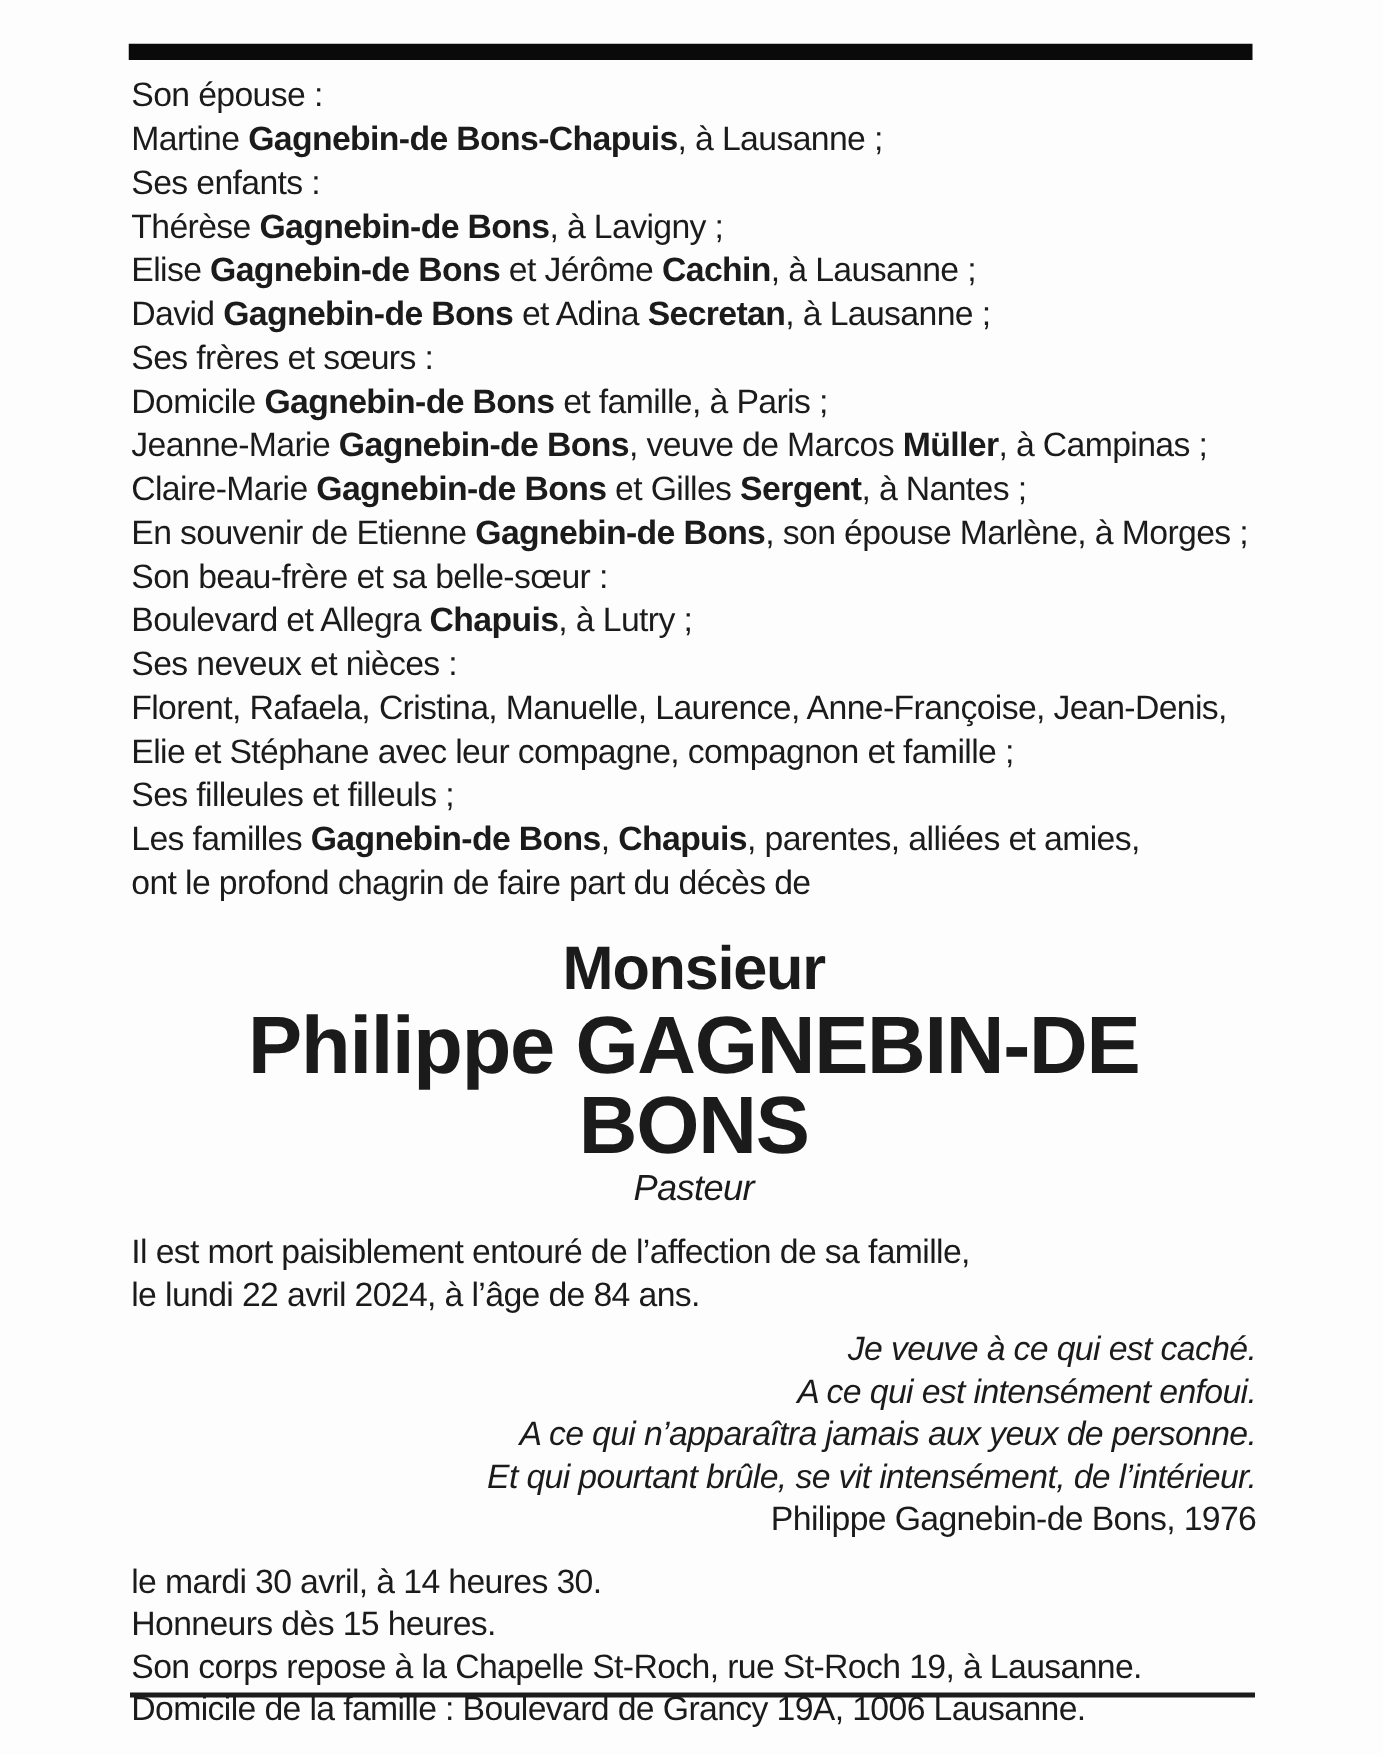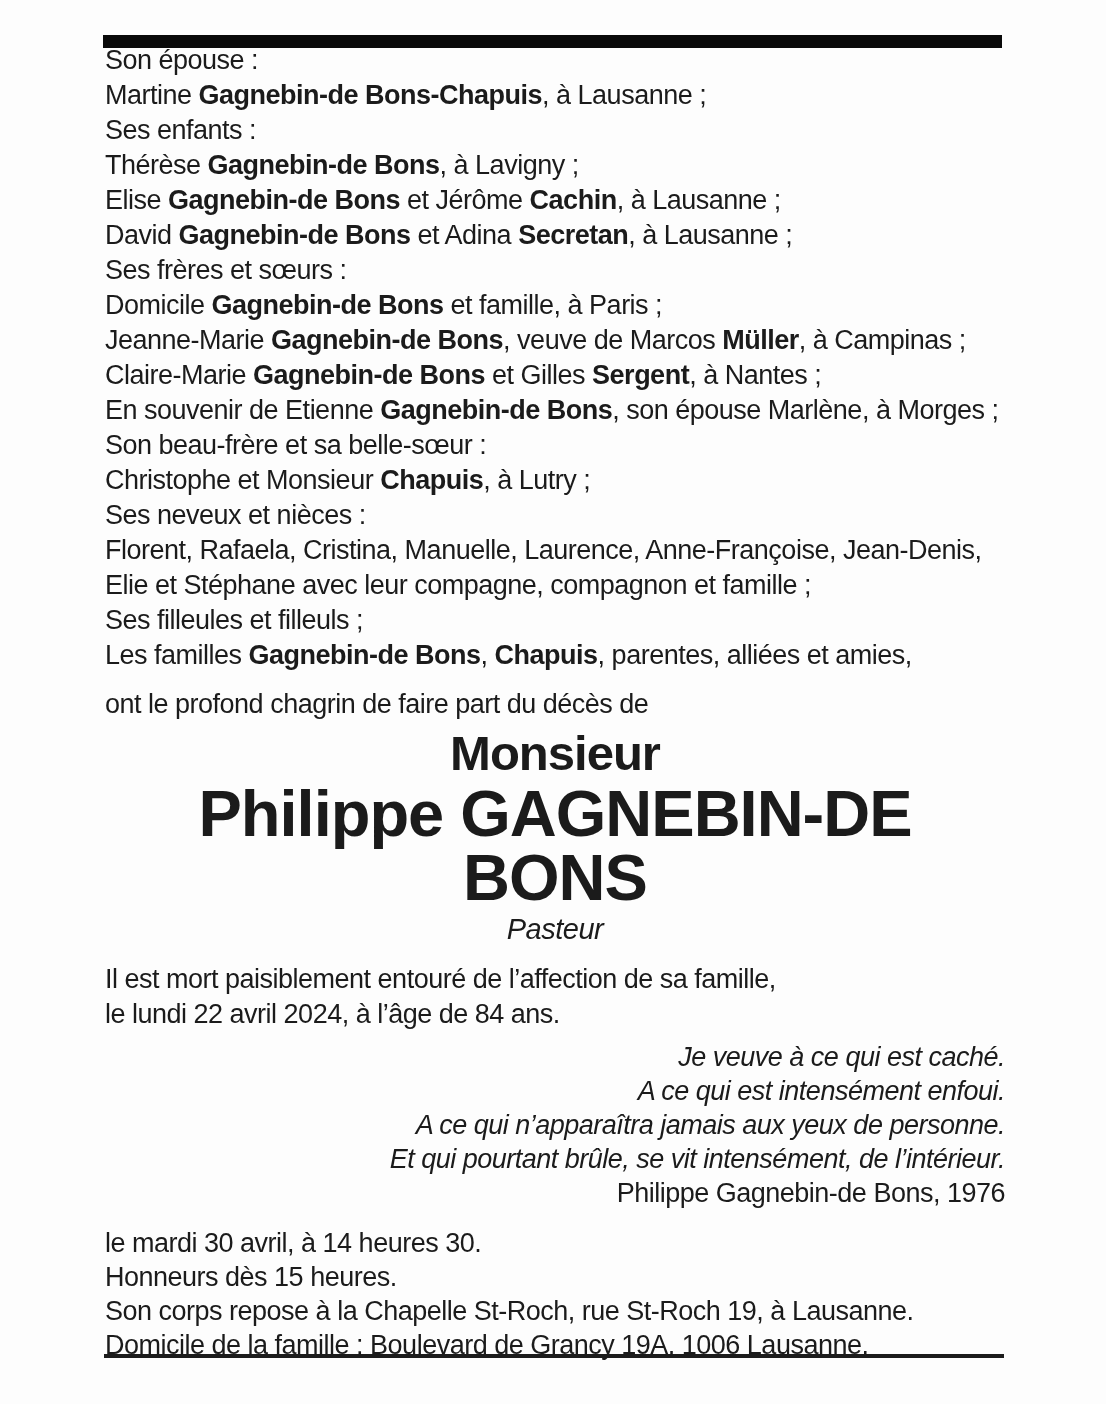--- a/index.html
+++ b/index.html
@@ -19,30 +19,30 @@
     background: #0a0a0a;
   }
   .bottomrule {
     position: absolute;
     left: 104px; top: 1354px;
     width: 900px; height: 4px;
     background: #1c1c1c;
   }
   .content {
     position: absolute;
-    left: 105px; top: 43px;
+    left: 105px; top: 59px;
     width: 900px;
     font-size: 27px;
     line-height: 35px;
     letter-spacing: -0.5px;
   }
   .line { white-space: nowrap; }
   .b { font-weight: bold; }
-  .intro { margin-top: 14px; }
-  .titles { text-align: center; margin-top: 2px; }
+  .intro { }
+  .titles { text-align: center; margin-top: 22px; }
   .title-main {
     font-size: 49px;
     font-weight: bold;
     line-height: 58px;
     letter-spacing: -1px;
   }
   .title-name {
     font-size: 65px;
     font-weight: bold;
     line-height: 64px;
@@ -82,21 +82,21 @@
         <div class="line"><span>Ses enfants :</span></div>
         <div class="line"><span>Thérèse </span><span class="b">Gagnebin-de Bons</span><span>, à Lavigny ;</span></div>
         <div class="line"><span>Elise </span><span class="b">Gagnebin-de Bons</span><span> et Jérôme </span><span class="b">Cachin</span><span>, à Lausanne ;</span></div>
         <div class="line"><span>David </span><span class="b">Gagnebin-de Bons</span><span> et Adina </span><span class="b">Secretan</span><span>, à Lausanne ;</span></div>
         <div class="line"><span>Ses frères et sœurs :</span></div>
         <div class="line"><span>Domicile </span><span class="b">Gagnebin-de Bons</span><span> et famille, à Paris ;</span></div>
         <div class="line"><span>Jeanne-Marie </span><span class="b">Gagnebin-de Bons</span><span>, veuve de Marcos </span><span class="b">Müller</span><span>, à Campinas ;</span></div>
         <div class="line"><span>Claire-Marie </span><span class="b">Gagnebin-de Bons</span><span> et Gilles </span><span class="b">Sergent</span><span>, à Nantes ;</span></div>
         <div class="line"><span>En souvenir de Etienne </span><span class="b">Gagnebin-de Bons</span><span>, son épouse Marlène, à Morges ;</span></div>
         <div class="line"><span>Son beau-frère et sa belle-sœur :</span></div>
-        <div class="line"><span>Christophe et Monsieur </span><span class="b">Chapuis</span><span>, à Lutry ;</span></div>
+        <div class="line"><span>Boulevard et Allegra </span><span class="b">Chapuis</span><span>, à Lutry ;</span></div>
         <div class="line"><span>Ses neveux et nièces :</span></div>
         <div class="line"><span>Florent, Rafaela, Cristina, Manuelle, Laurence, Anne-Françoise, Jean-Denis,</span></div>
         <div class="line"><span>Elie et Stéphane avec leur compagne, compagnon et famille ;</span></div>
         <div class="line"><span>Ses filleules et filleuls ;</span></div>
         <div class="line"><span>Les familles </span><span class="b">Gagnebin-de Bons</span><span>, </span><span class="b">Chapuis</span><span>, parentes, alliées et amies,</span></div>
       </div>
 
     <div class="line intro">ont le profond chagrin de faire part du décès de</div>
 
     <div class="titles">

